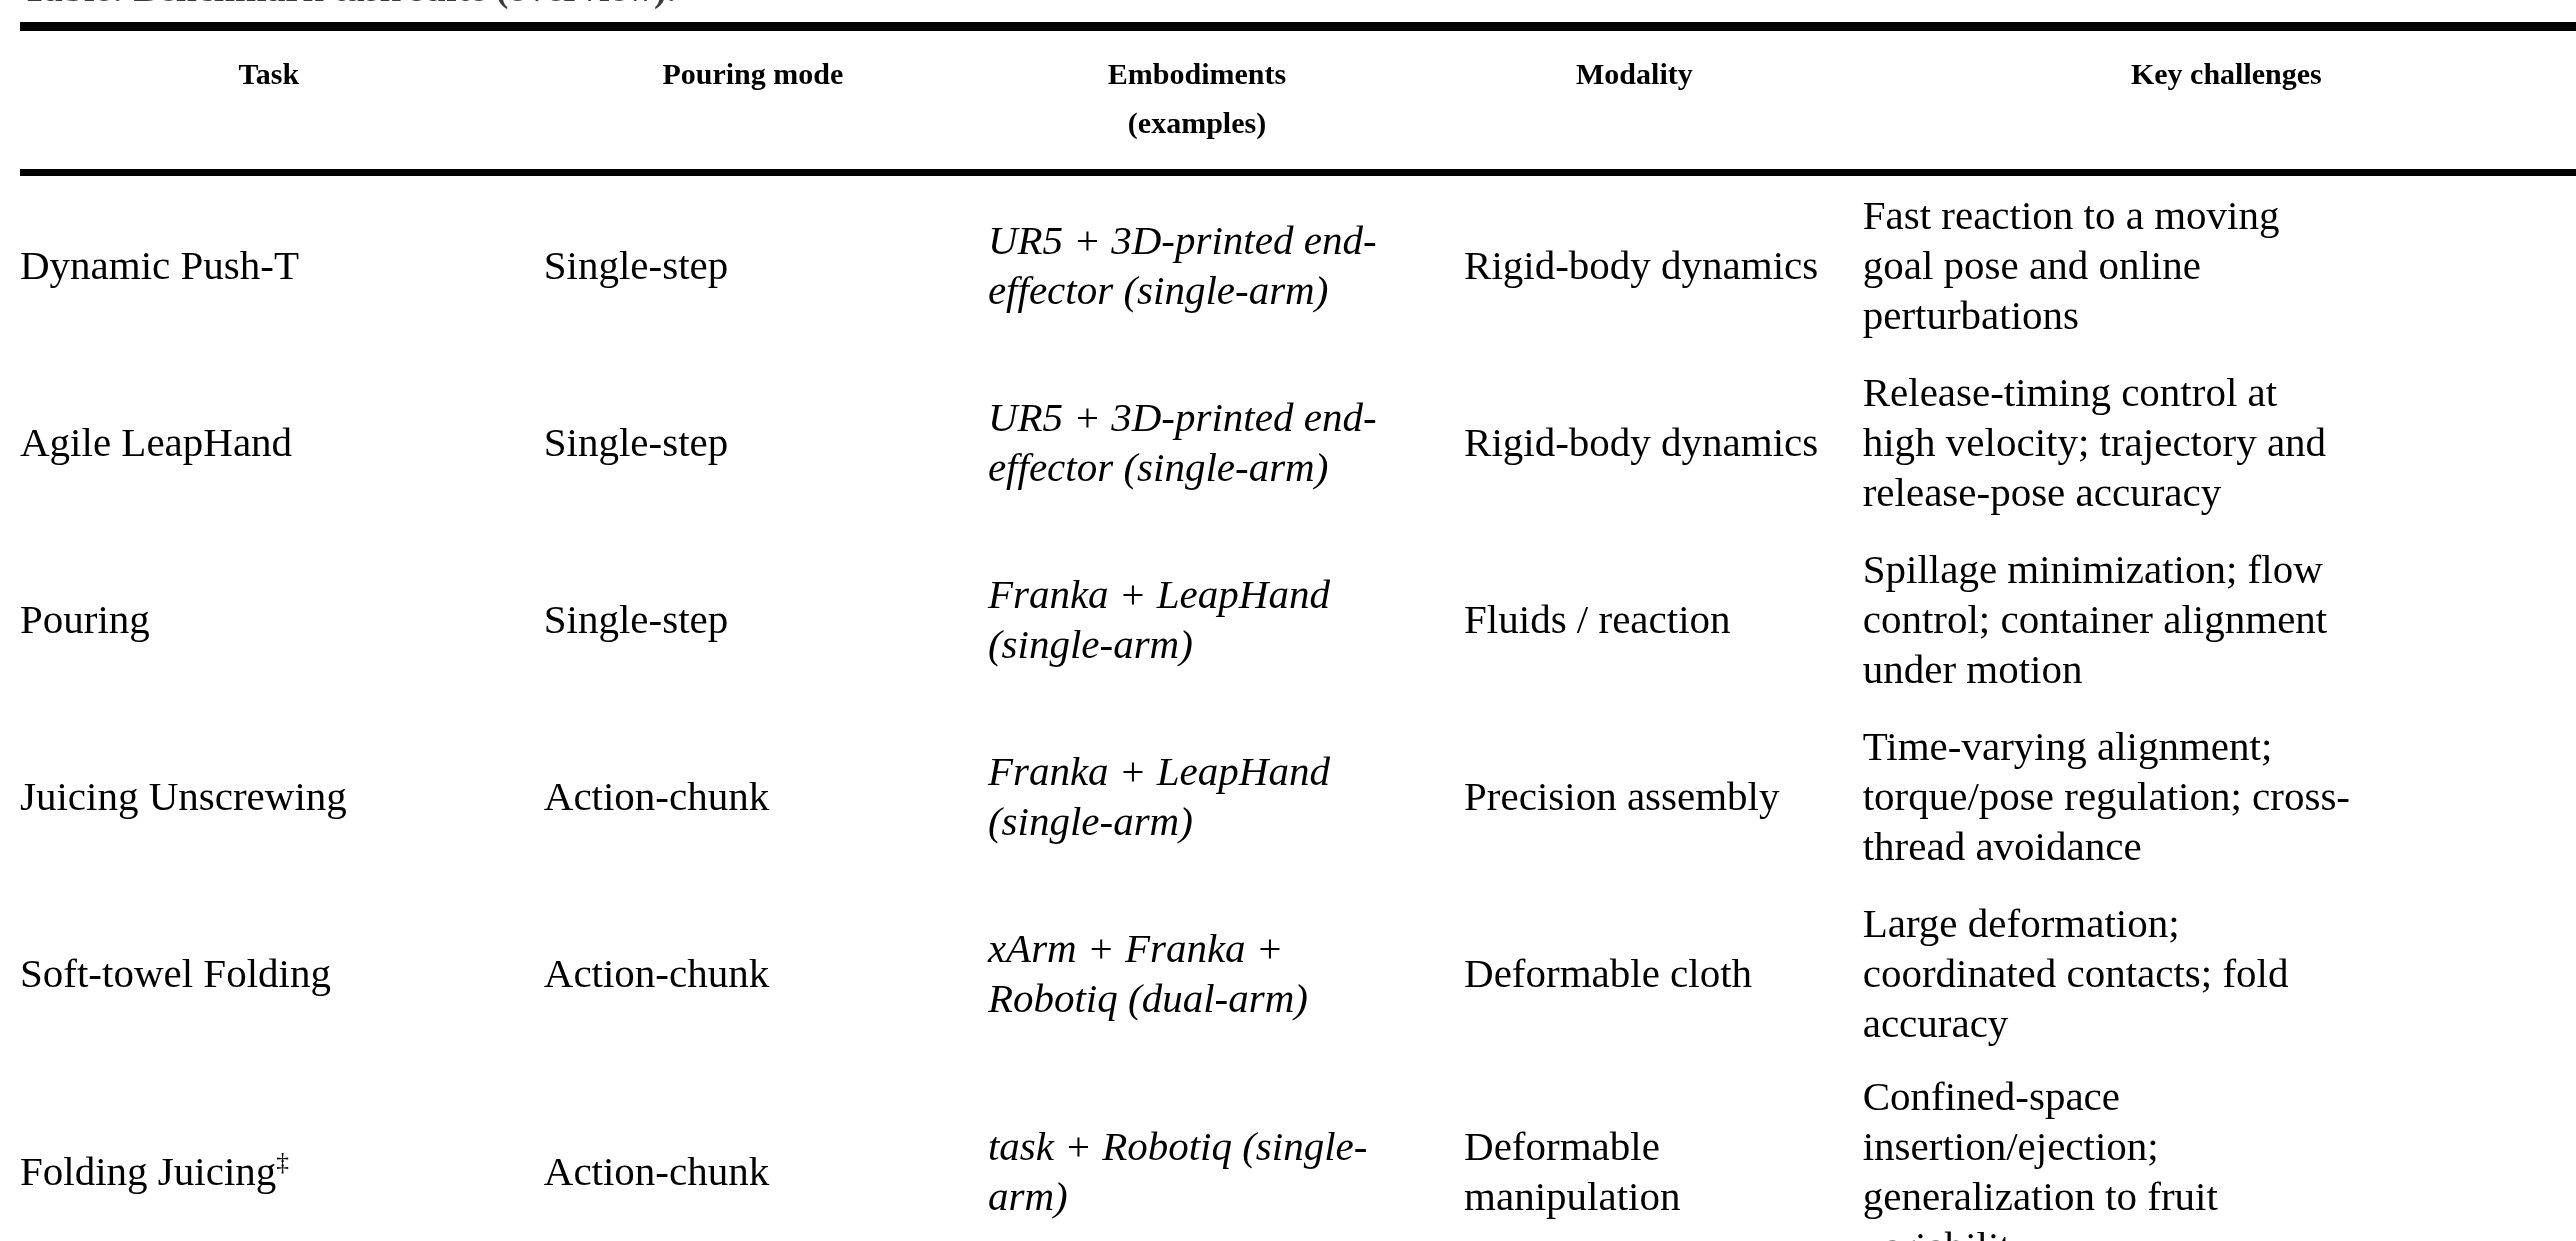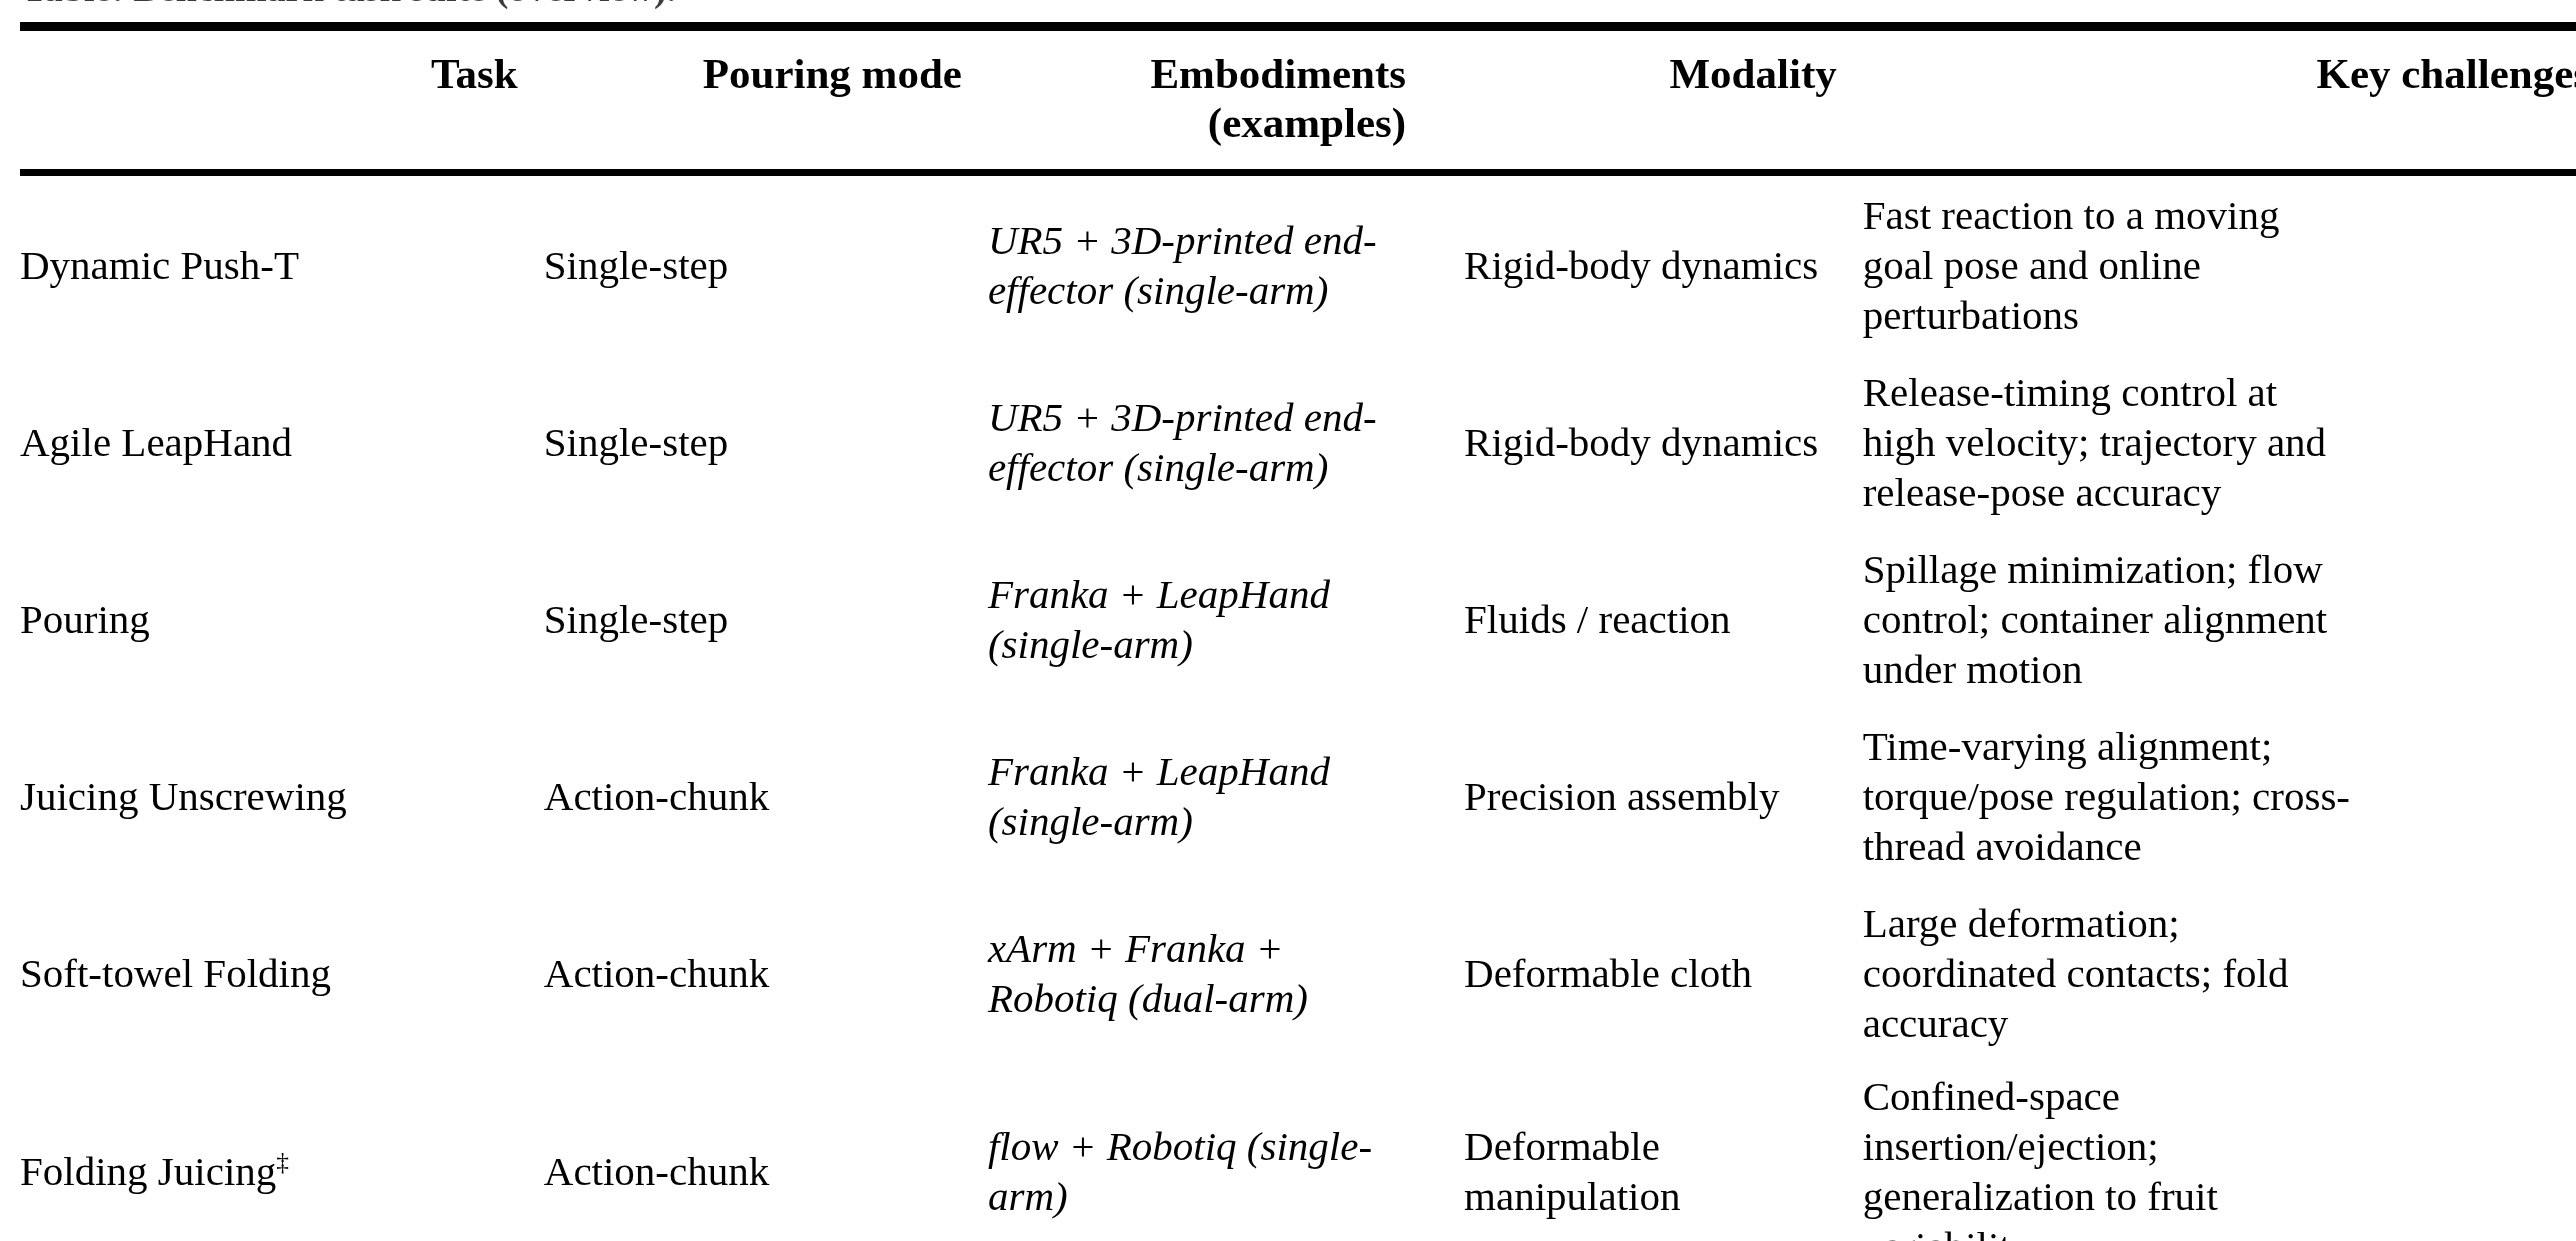--- a/index.html
+++ b/index.html
@@ -70,24 +70,24 @@
   }
   .rule-mid td {
     border-top: 7px solid #000000;
     height: 0;
     padding: 0;
     font-size: 0;
     line-height: 0;
   }
 
   thead th {
-    text-align: right;
+    text-align: center;
     vertical-align: top;
     font-weight: bold;
-    font-size: 43px;
+    font-size: 30px;
     line-height: 49px;
     padding: 18px 26px 22px 0;
     margin-left: 40px;
   }
   thead th .hdr-l2 { display: block; }
 
   tbody td {
     text-align: left;
     vertical-align: middle;
     font-size: 41px;
@@ -263,21 +263,21 @@
             <span class="keyline">accuracy</span>
           </td>
         </tr>
 
         <tr class="row-6">
           <td class="cell-task">
             <span>Folding Juicing</span><sup class="dagger">‡</sup>
           </td>
           <td class="cell-control">Action-chunk</td>
           <td class="cell-embod">
-            <span class="embline">flow + Robotiq (single-</span>
+            <span class="embline">task + Robotiq (single-</span>
             <span class="embline">arm)</span>
           </td>
           <td class="cell-modality">
             <span class="modline">Deformable</span>
             <span class="modline">manipulation</span>
           </td>
           <td class="cell-key">
             <span class="keyline">Confined-space</span>
             <span class="keyline">insertion/ejection;</span>
             <span class="keyline">generalization to fruit</span>

